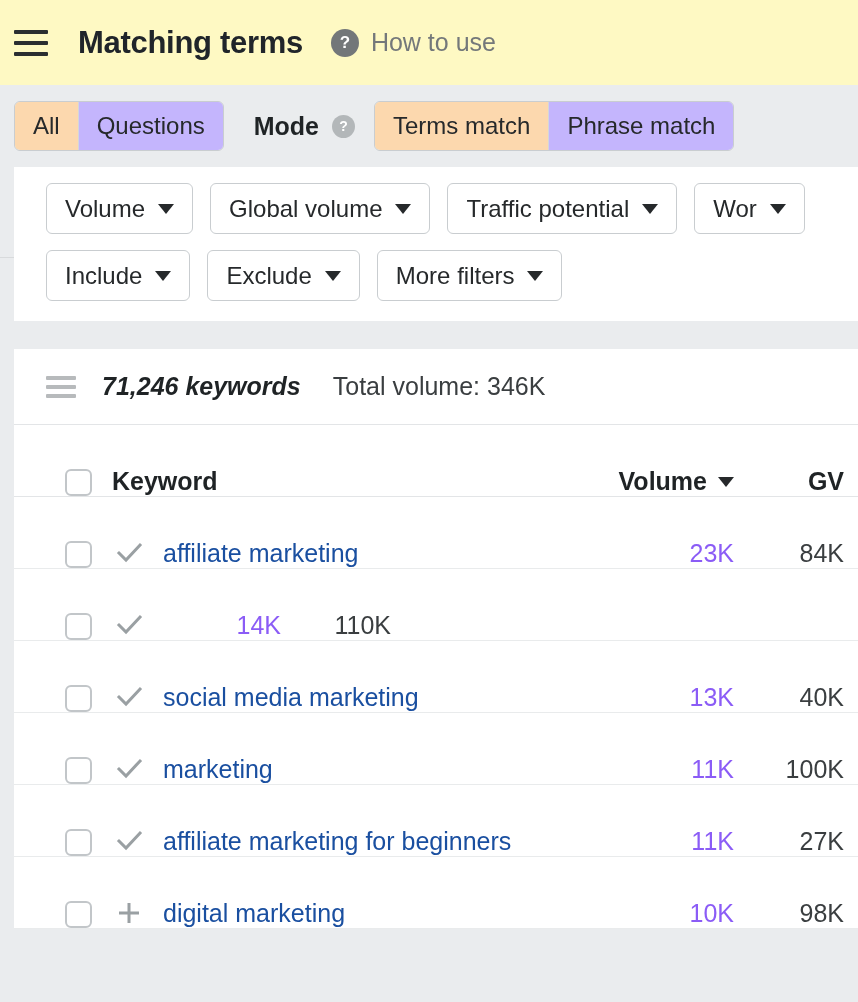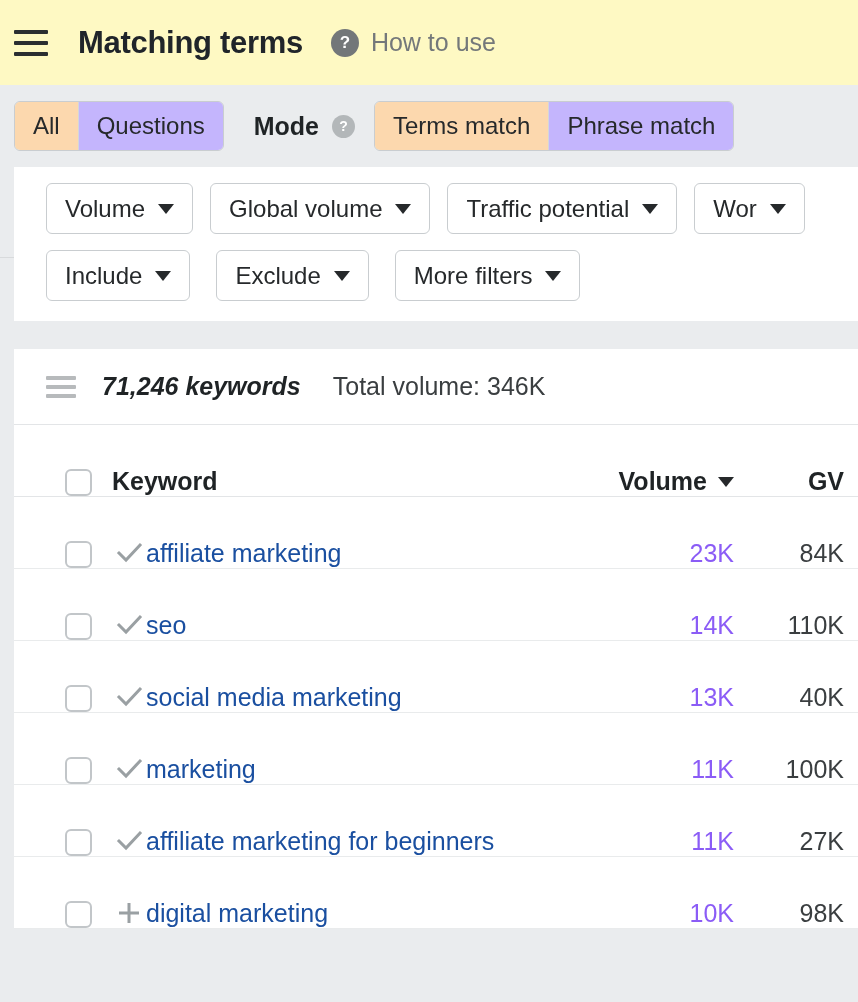--- a/index.html
+++ b/index.html
@@ -123,21 +123,21 @@
     background: #ffffff;
     padding: 16px 0 20px 0;
   }
   .filters-row {
     display: flex;
     align-items: center;
     padding-left: 32px;
     margin-bottom: 16px;
     white-space: nowrap;
   }
-  .filters-row:last-child { margin-bottom: 0; gap: 9px; }
+  .filters-row:last-child { margin-bottom: 0; }
   .filter-btn {
     display: inline-flex;
     align-items: center;
     height: 51px;
     padding: 0 18px;
     border: 1px solid #c9cdd0;
     border-radius: 6px;
     background: #ffffff;
     font-size: 24px;
     color: #26292b;
@@ -228,20 +228,21 @@
     margin-left: 20px;
     flex: 0 0 auto;
     display: flex;
     align-items: center;
     justify-content: center;
     color: #9aa0a3;
     cursor: pointer;
   }
   .kw-cell {
     flex: 1 1 auto;
+    margin-left: 17px;
     overflow: hidden;
     white-space: nowrap;
   }
   .kw-link {
     font-size: 25px;
     color: #1a4fa0;
     cursor: pointer;
   }
   .col-head {
     font-size: 25px;
@@ -398,21 +399,20 @@
         <div class="vol-cell">23K</div>
         <div class="gv-cell">84K</div>
       </div>
       <div class="trow">
         <div class="cbox"></div>
         <div class="mark">
           <svg width="30" height="30" viewBox="0 0 30 30" aria-hidden="true">
             <path d="M5 15 L12 22 L26 7" stroke="#9aa0a3" stroke-width="3" fill="none" stroke-linecap="square"></path>
           </svg>
         </div>
-        <div class="kw-cell"><span class="kw-link">seo</span></div>
         <div class="vol-cell">14K</div>
         <div class="gv-cell">110K</div>
       </div>
       <div class="trow">
         <div class="cbox"></div>
         <div class="mark">
           <svg width="30" height="30" viewBox="0 0 30 30" aria-hidden="true">
             <path d="M5 15 L12 22 L26 7" stroke="#9aa0a3" stroke-width="3" fill="none" stroke-linecap="square"></path>
           </svg>
         </div>

